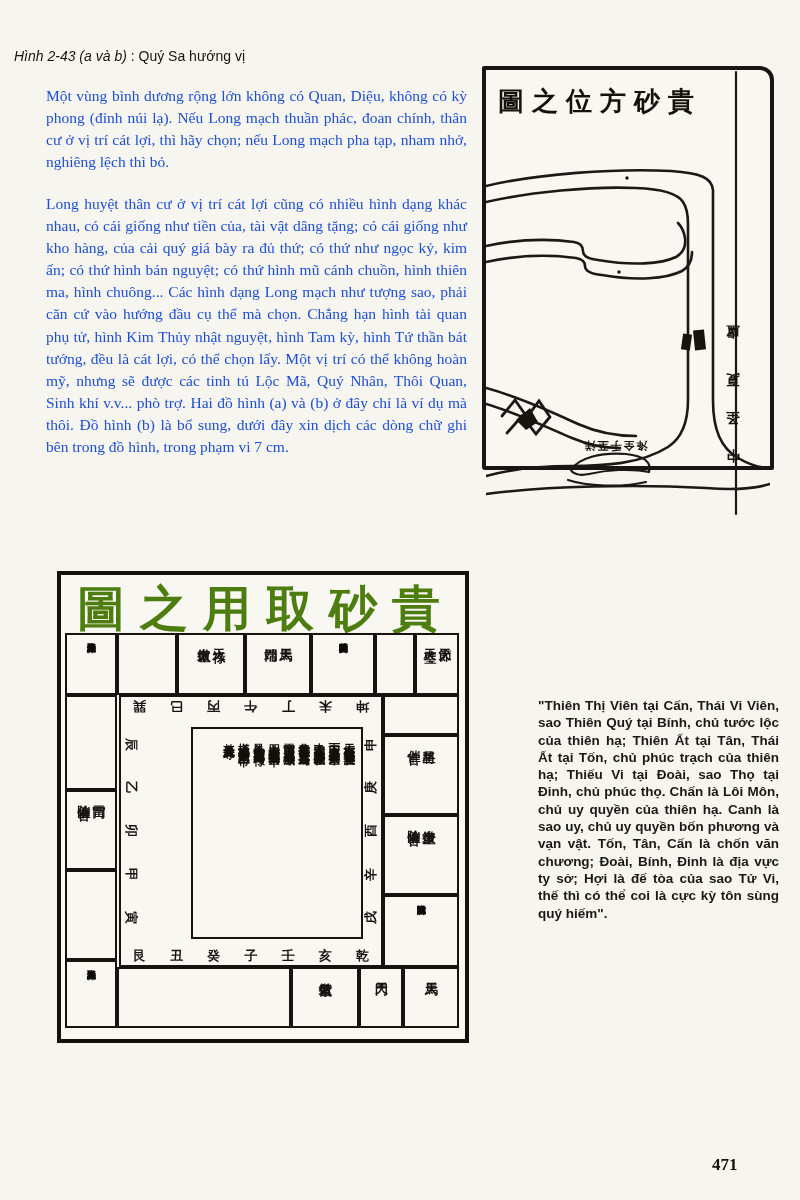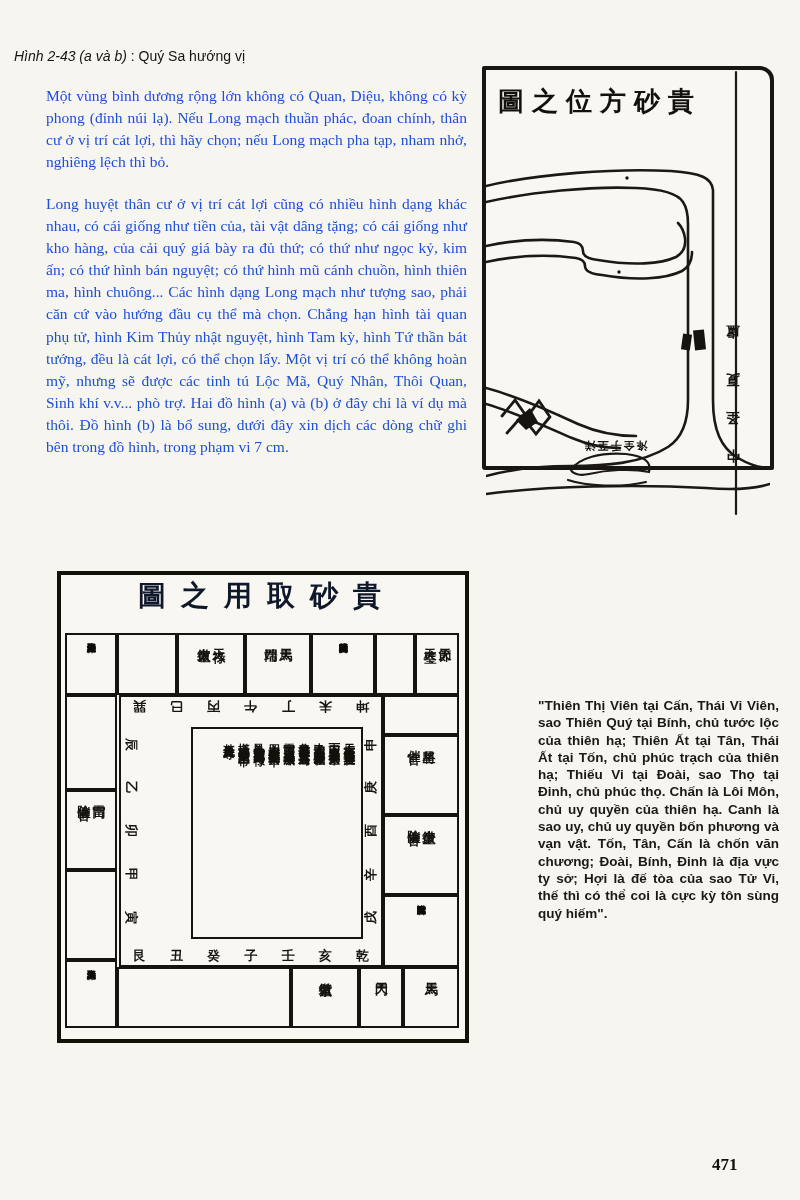--- a/index.html
+++ b/index.html
@@ -52,22 +52,22 @@
     color:#17140f;transform:rotate(180deg);text-align:center;
   }
   
   .figB{
     position:absolute;left:57px;top:571px;width:412px;height:472px;
     border:4px solid #141109;box-sizing:border-box;background:#f9f7f2;
   }
   .figB-title{
     position:absolute;left:16px;top:2px;width:380px;
     font-family:"DejaVu Sans", sans-serif;
-    font-size:28px;font-weight:bold;letter-spacing:15px;
-    color:#0f172a;white-space:nowrap;text-align:center;
+    font-size:48px;font-weight:bold;letter-spacing:15px;
+    color:#4d7c0f;white-space:nowrap;
   }
   .cell{
     position:absolute;box-sizing:border-box;
     border:2.5px solid #161310;
     font-family:"DejaVu Sans", sans-serif;
     font-weight:bold;color:#161310;
     display:flex;align-items:flex-start;justify-content:center;
     overflow:hidden;
   }
   .cell .vcols{

